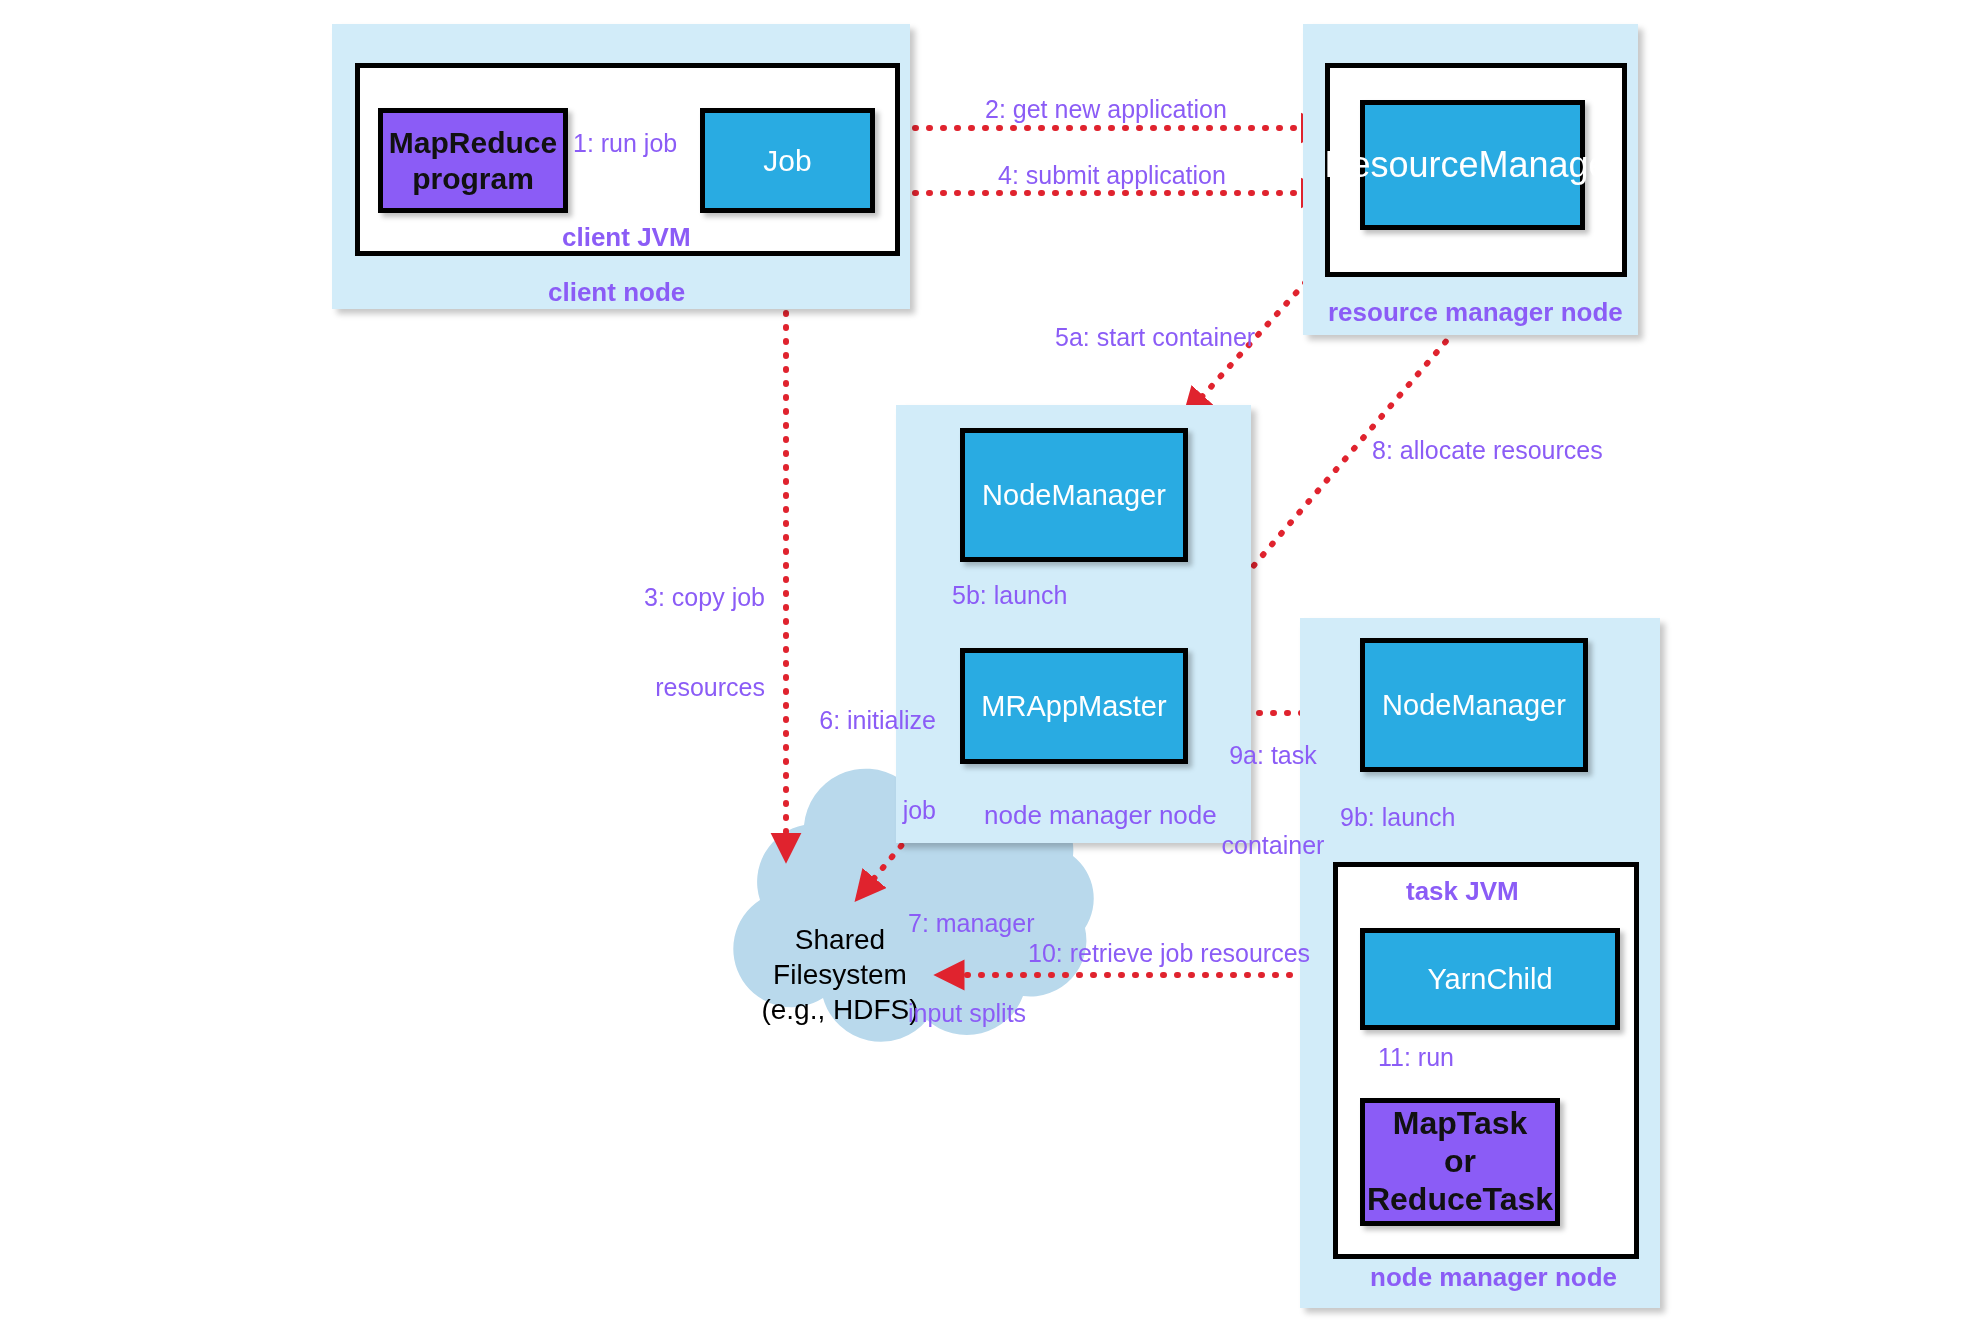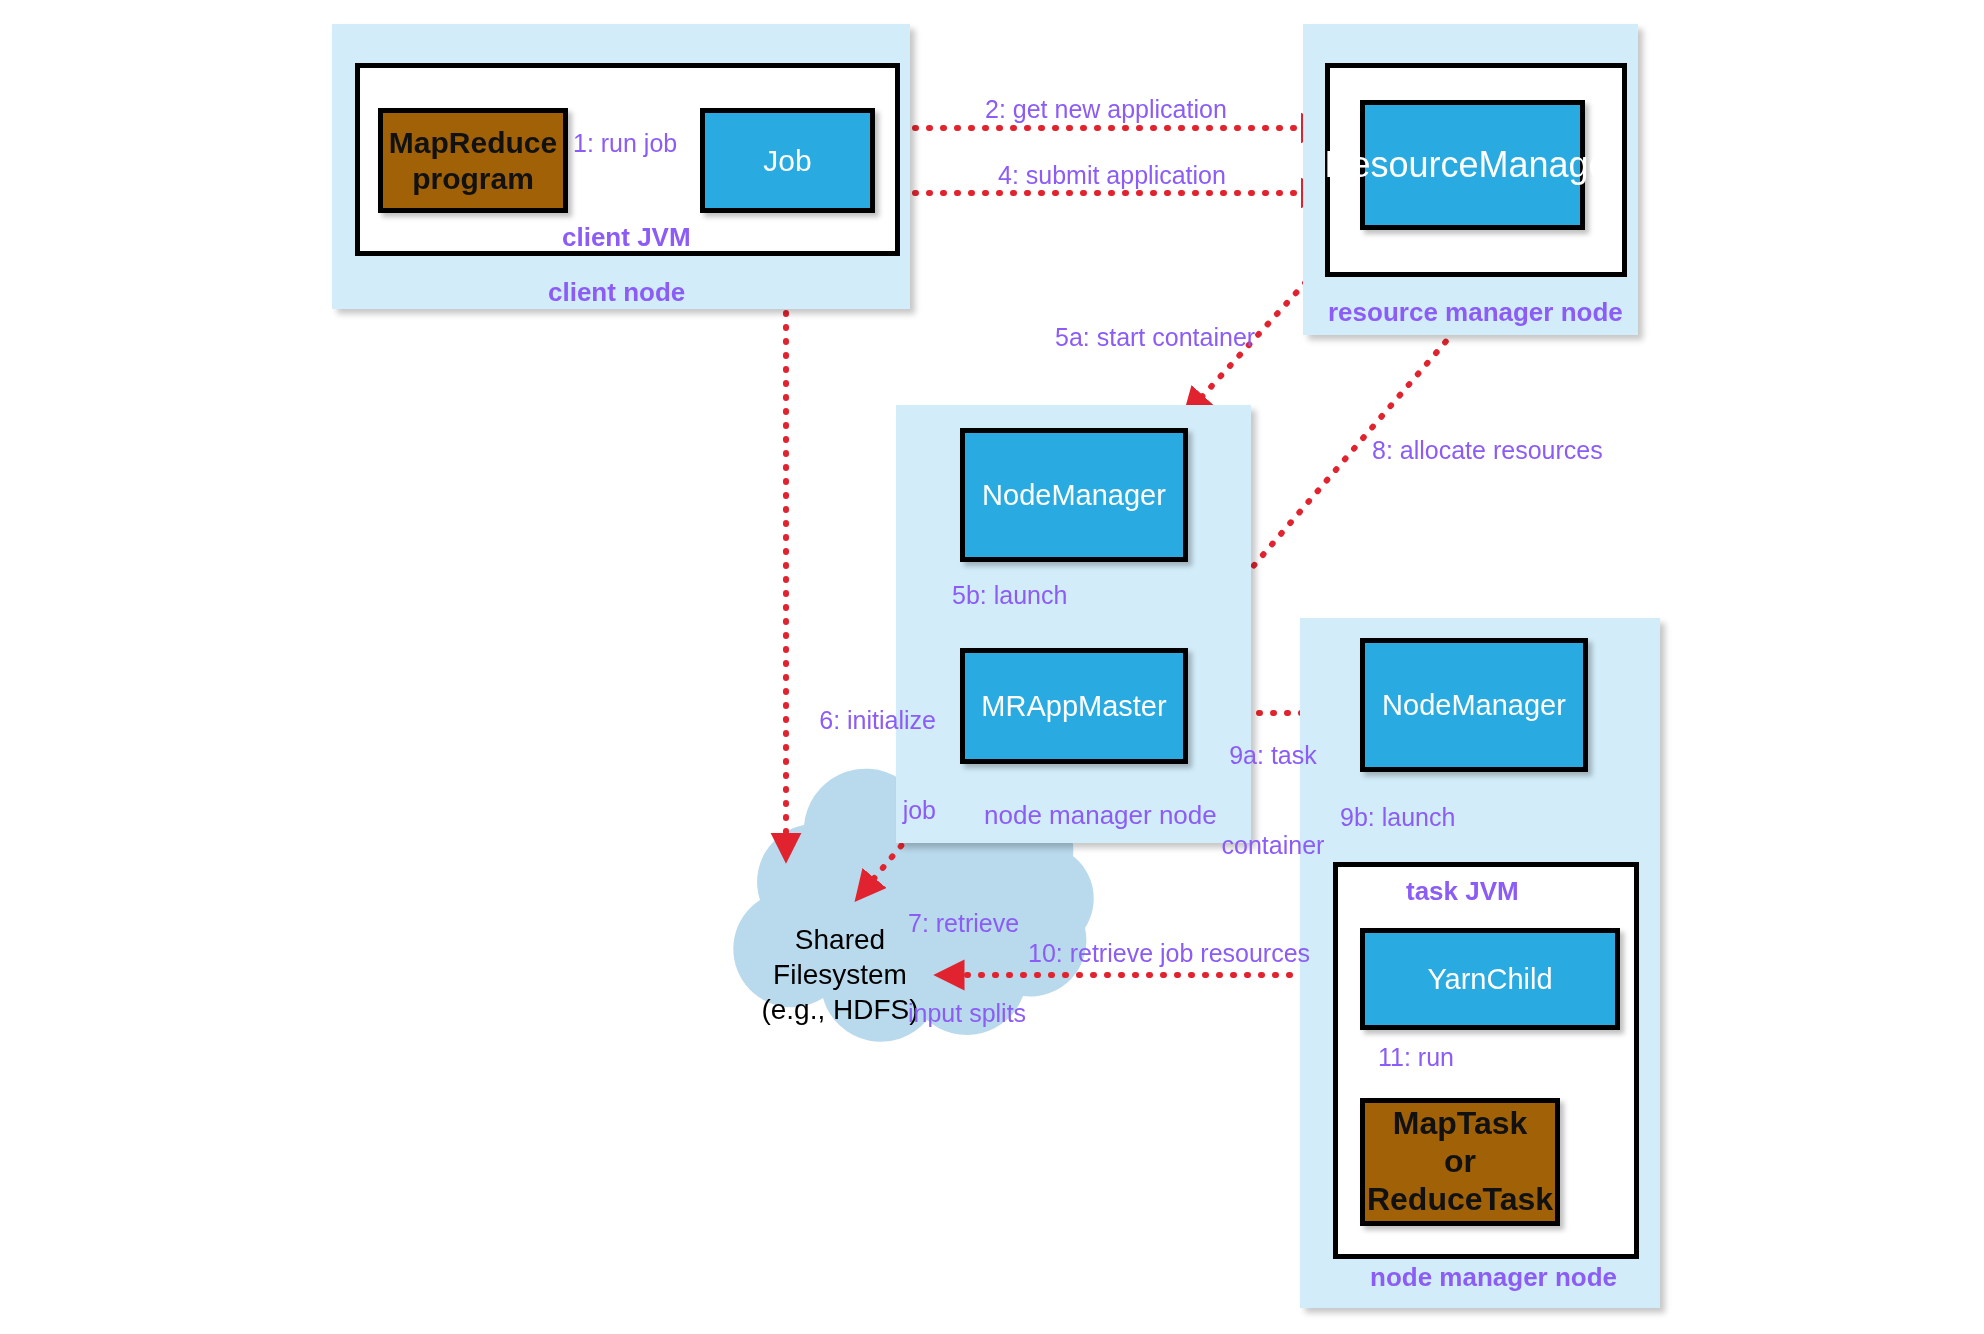--- a/index.html
+++ b/index.html
@@ -28,21 +28,21 @@
     position:absolute;
     border:5px solid #000000;
     display:flex;
     align-items:center;
     justify-content:center;
     text-align:center;
     box-sizing:border-box;
     box-shadow:4px 4px 5px rgba(0,0,0,0.25);
   }
   .box.blue{background:#29abe2;color:#ffffff;font-size:30px;font-weight:400;}
-  .box.orange{background:#a16207;color:#111111;font-size:30px;font-weight:bold;line-height:1.18;}
+  .box.orange{background:#8b5cf6;color:#111111;font-size:30px;font-weight:bold;line-height:1.18;}
 
   
   .lbl{
     position:absolute;
     color:#8b5cf6;
     font-size:25px;
     line-height:1.2;
     white-space:pre;
   }
   .lbl.bold{font-weight:bold;font-size:26px;}
@@ -190,39 +190,43 @@
     <div>Filesystem</div>
     <div>(e.g., HDFS)</div>
   </div>
 
   <div class="lbl" style="left:573px;top:128px;">1: run job</div>
 
   <div class="lbl" style="left:985px;top:94px;">2: get new application</div>
 
   <div class="lbl" style="left:998px;top:160px;">4: submit application</div>
 
+  <div class="lbl right" style="left:510px;top:522px;width:255px;">
+    <div>3: copy job</div>
+    <div>resources</div>
+  </div>
 
   <div class="lbl" style="left:1055px;top:322px;">5a: start container</div>
 
   <div class="lbl" style="left:1372px;top:435px;">8: allocate resources</div>
 
   <div class="lbl" style="left:952px;top:580px;">5b: launch</div>
 
   <div class="lbl right" style="left:768px;top:645px;width:168px;">
     <div>6: initialize</div>
     <div>job</div>
   </div>
 
   <div class="lbl center" style="left:1198px;top:680px;width:150px;">
     <div>9a: task</div>
     <div>container</div>
   </div>
 
   <div class="lbl" style="left:908px;top:848px;width:200px;">
-    <div>7: retrieve</div>
+    <div>7: manager</div>
     <div>input splits</div>
   </div>
 
   <div class="lbl" style="left:1340px;top:802px;">9b: launch</div>
 
   <div class="lbl" style="left:1028px;top:938px;">10: retrieve job resources</div>
 
   <div class="lbl" style="left:1378px;top:1042px;">11: run</div>
 
 </div>

